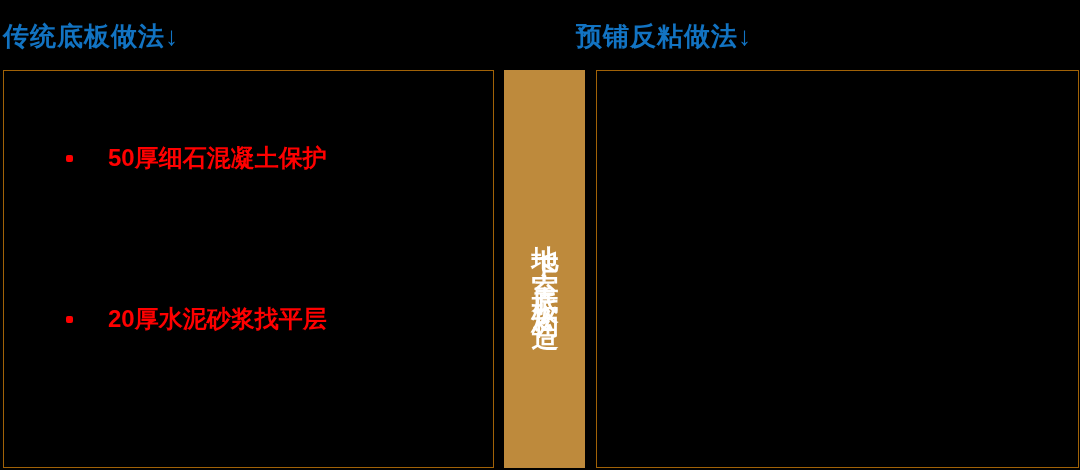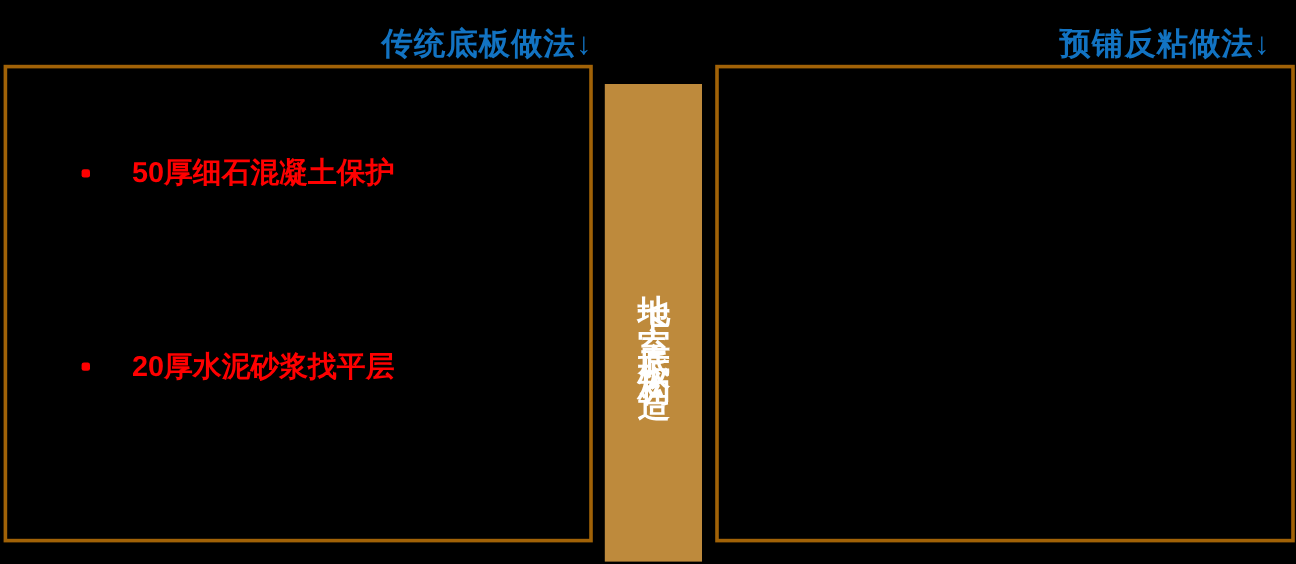--- a/index.html
+++ b/index.html
@@ -9,36 +9,36 @@
     position: relative;
     overflow: hidden;
     font-family: "Liberation Sans", "DejaVu Sans", sans-serif;
   }
   
   .col-title {
     position: absolute;
     top: 18px;
     height: 36px;
     line-height: 36px;
-    text-align: right;
+    text-align: left;
     font-size: 26px;
     font-weight: bold;
     color: #1273C2;
     letter-spacing: 1px;
   }
   .col-title.left  { left: 3px;   width: 491px; }
   .col-title.right { left: 576px; width: 483px; }
 
   
   .panel {
     position: absolute;
-    top: 54px;
+    top: 70px;
     height: 398px;
     box-sizing: border-box;
-    border: 3px solid #a16207;
+    border: 1px solid #a16207;
     background: #000000;
   }
   .panel.left  { left: 3px;   width: 491px; }
   .panel.right { left: 596px; width: 483px; }
 
   
   .annotation {
     position: absolute;
     left: 62px;
     display: flex;

